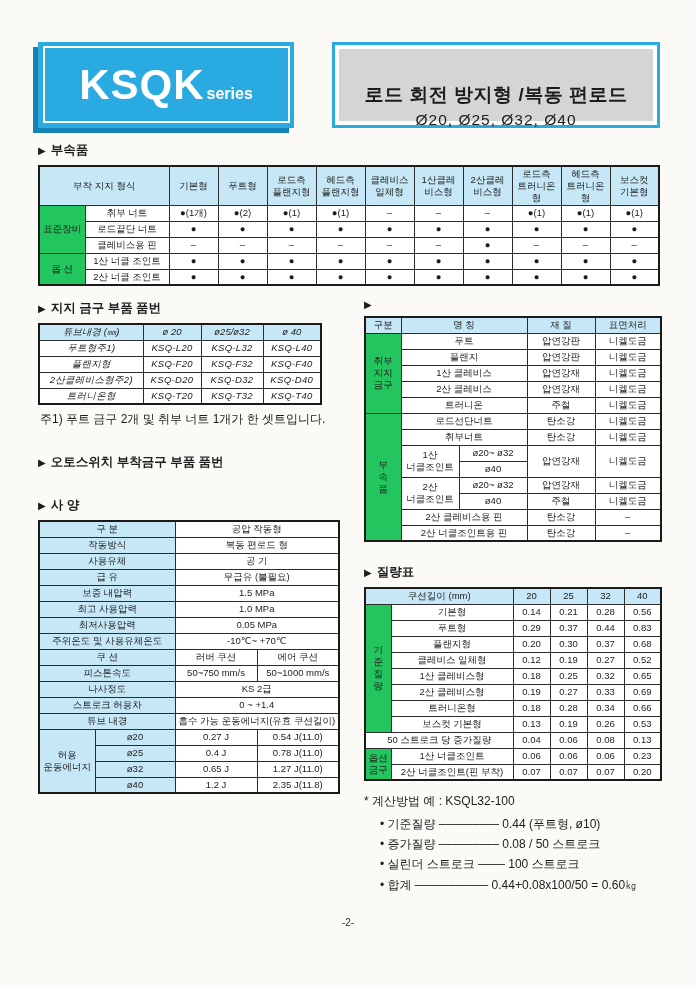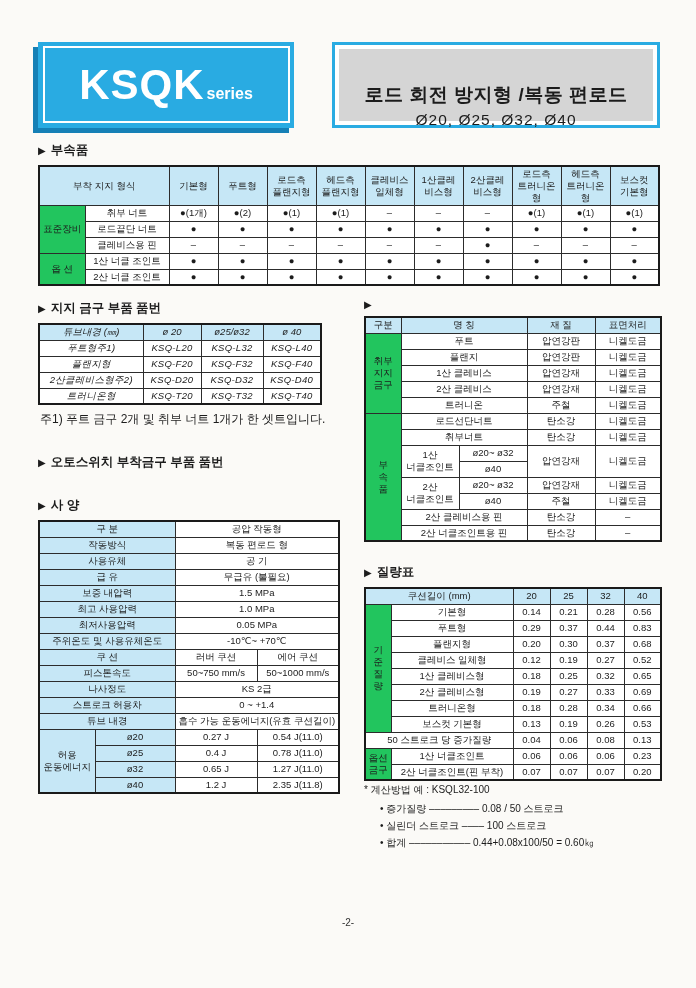--- a/index.html
+++ b/index.html
@@ -44,21 +44,21 @@
   td.grp { background:#22c55e; }
   .acc td { font-size:9px; }
   .mono { letter-spacing:0.3px; }
 
   .notes { font-size:12px; line-height:1.5; margin:5px 0 0 2px; }
 
   .cols { display:flex; gap:26px; align-items:flex-start; margin-top:10px; }
   .col-l { width:300px; }
   .col-r { width:296px; }
 
-  .calc { font-size:10px; line-height:1.7; }
+  .calc { font-size:12px; margin-top:10px; line-height:1.7; }
   .calc .calc-title { margin-bottom:2px; }
   .calc .calc-line { margin-left:16px; }
 
   .footer { position:absolute; bottom:16px; left:0; width:100%; text-align:center; font-size:10px; color:#333; }
 </style>
 </head>
 <body>
 
 <div class="page">
 
@@ -523,20 +523,21 @@
         <td>0.07</td>
               <td>0.07</td>
               <td>0.07</td>
               <td>0.20</td>
             </tr>
       </tbody>
         </table>
 
       <div class="calc">
         <div class="calc-title">* 계산방법 예 : KSQL32-100</div>
+        <div class="calc-line">• 기준질량 ––––––––– 0.44 (푸트형, ø10)</div>
         <div class="calc-line">• 증가질량 ––––––––– 0.08 / 50 스트로크</div>
         <div class="calc-line">• 실린더 스트로크 –––– 100 스트로크</div>
         <div class="calc-line">• 합계 ––––––––––– 0.44+0.08x100/50 = 0.60㎏</div>
       </div>
     </div>
   </div>
 
   <div class="footer">-2-</div>
 </div>
 

